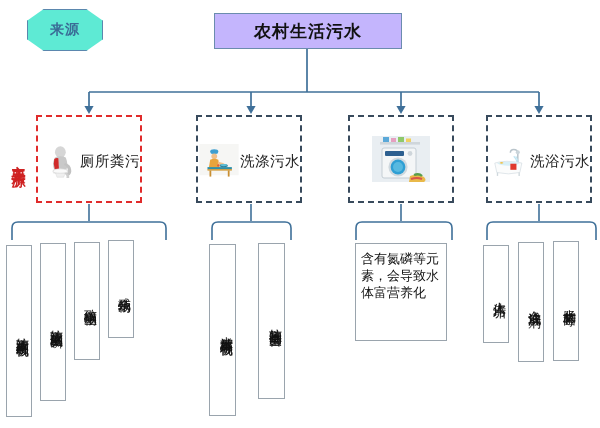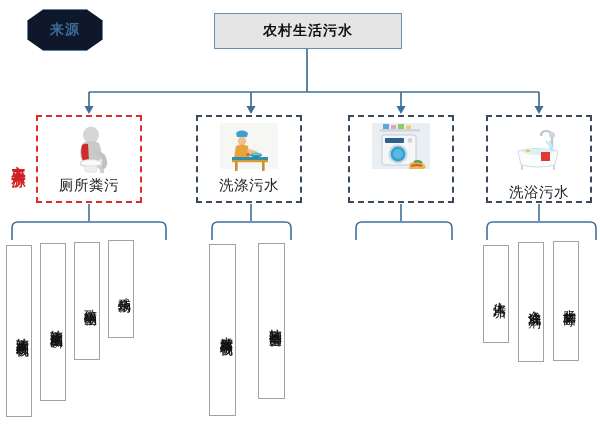--- a/index.html
+++ b/index.html
@@ -11,51 +11,51 @@
     position:relative;
   }
   #stage{position:absolute;left:0;top:0;width:600px;height:428px;}
   #wires{position:absolute;left:0;top:0;width:600px;height:428px;pointer-events:none;}
 
   
   .octagon{
     position:absolute;left:27px;top:9px;width:74px;height:40px;
     display:flex;align-items:center;justify-content:center;
     color:#3a6c96;font-size:14px;font-weight:600;letter-spacing:1px;
-    background:#0f172a;
+    background:#5eead4;
     border:1.6px solid #5b87ae;
     clip-path:polygon(22% 0,78% 0,100% 28%,100% 72%,78% 100%,22% 100%,0 72%,0 28%);
   }
   .octagon .oct-inner{
     position:absolute;left:0;top:0;right:0;bottom:0;
     display:flex;align-items:center;justify-content:center;
   }
 
   
   .title-box{
     position:absolute;left:214px;top:13px;width:186px;height:34px;
-    border:1.4px solid #6b8cae;background:#e5e5e5;
-    display:flex;align-items:center;justify-content:center;
-    font-size:14px;font-weight:bold;color:#111;letter-spacing:1px;
+    border:1.4px solid #6b8cae;background:#c4b5fd;
+    display:flex;align-items:center;justify-content:center;
+    font-size:17px;font-weight:bold;color:#111;letter-spacing:1px;
   }
 
   
   .main-source{
     position:absolute;left:8px;top:114px;width:22px;height:92px;
     writing-mode:vertical-rl;text-orientation:upright;
     color:#cf2222;font-size:14px;font-weight:bold;
     letter-spacing:3px;line-height:22px;
     display:flex;align-items:center;justify-content:center;
   }
 
   
   .cat{
     position:absolute;top:115px;width:106px;height:88px;
     box-sizing:border-box;background:#fff;
-    display:flex;flex-direction:column;align-items:center;
+    display:flex;align-items:center;
     padding-top:3px;
   }
   .cat.red{border:2.5px dashed #e02b2b;}
   .cat.dark{border:2.5px dashed #384a5c;}
   .cat .icon-wrap{
     width:62px;height:54px;display:block;margin:1px auto 0;
   }
   .cat .cat-label{
     font-size:14.5px;color:#1a1a1a;letter-spacing:0.5px;
     line-height:18px;margin-top:1px;white-space:nowrap;
@@ -201,18 +201,19 @@
   </div>
 
   <div class="detail vert" style="left:6px;top:245px;width:26px;height:172px;">较高浓度的有机物</div>
   <div class="detail vert" style="left:40px;top:243px;width:26px;height:158px;">较高浓度的氮磷</div>
   <div class="detail vert" style="left:74px;top:242px;width:26px;height:118px;">致病微生物</div>
   <div class="detail vert" style="left:108px;top:240px;width:26px;height:98px;">残余药物</div>
 
   <div class="detail vert" style="left:209px;top:244px;width:27px;height:172px;">米糠菜屑等有机物</div>
   <div class="detail vert" style="left:258px;top:243px;width:27px;height:156px;">较高的油类含量</div>
 
+  <div class="detail horiz" style="left:355px;top:243px;width:92px;height:98px;">含有氮磷等元素，会导致水体富营养化</div>
 
   <div class="detail vert" style="left:483px;top:245px;width:26px;height:98px;">人体污垢</div>
   <div class="detail vert" style="left:518px;top:242px;width:26px;height:120px;">合成洗涤剂</div>
   <div class="detail vert" style="left:553px;top:241px;width:26px;height:120px;">大肠杆菌等</div>
 
 </div>
 
 </body></html>

